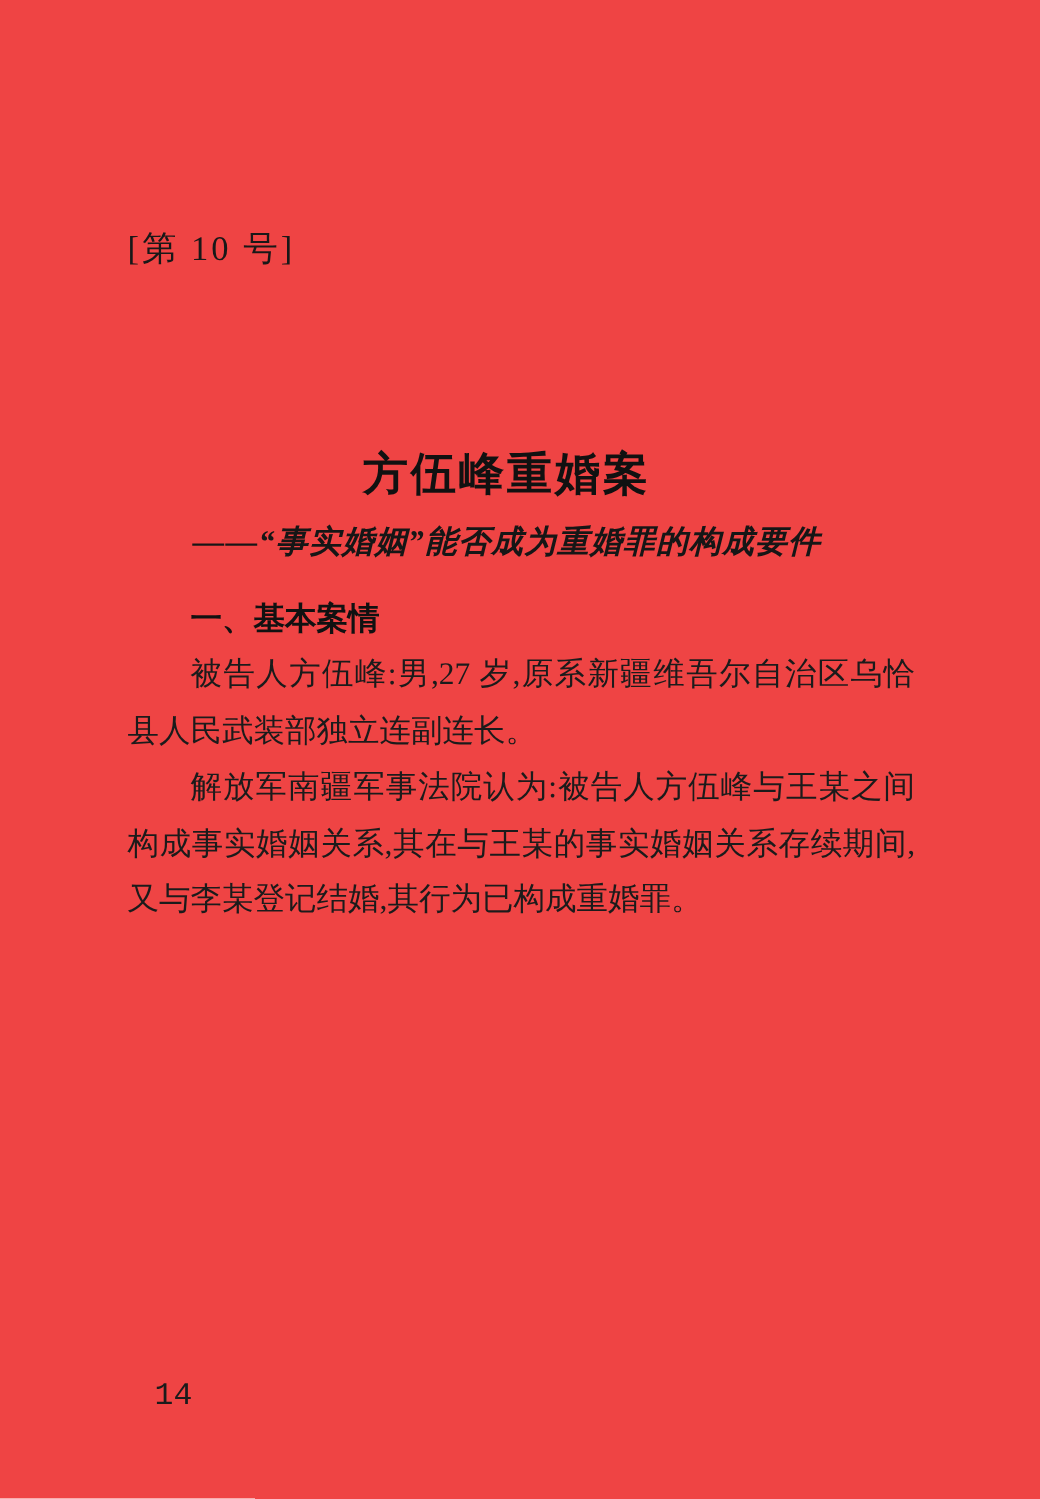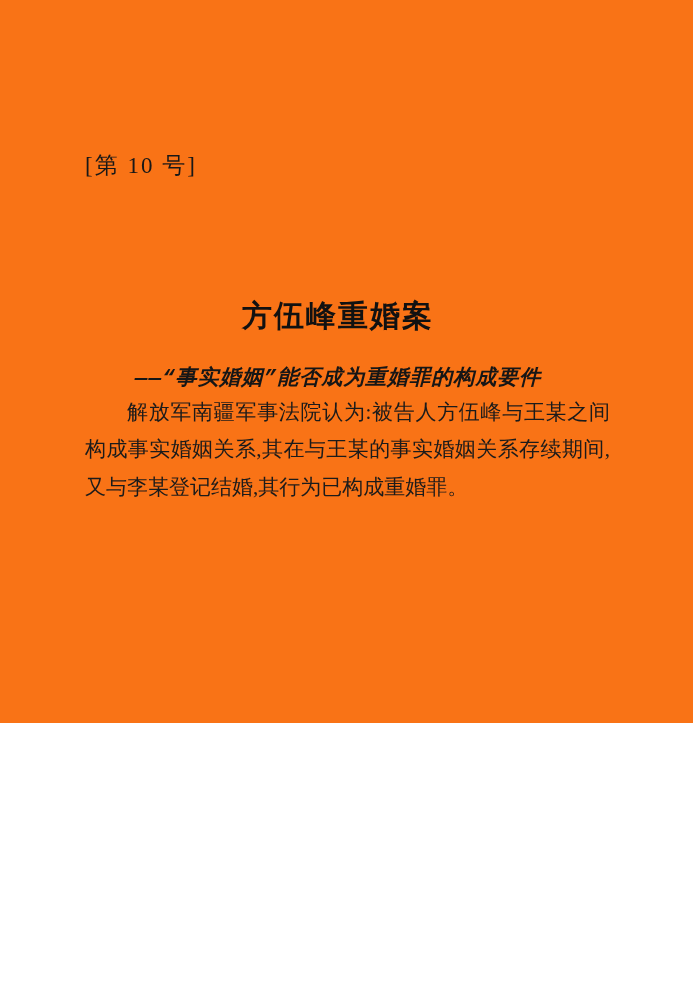--- a/index.html
+++ b/index.html
@@ -3,22 +3,22 @@
 <meta charset="utf-8">
 <style>
   html, body {
     margin: 0;
     padding: 0;
     background: #ffffff;
   }
   .page {
     position: relative;
     width: 693px;
-    height: 723px;
-    background: #f97316;
+    height: 999px;
+    background: #ef4444;
     color: #1b1b1b;
     overflow: hidden;
   }
   .case-number {
     position: absolute;
     left: 85px;
     top: 150px;
     font-family: "Liberation Serif", "DejaVu Serif", serif;
     font-size: 23px;
     letter-spacing: 2px;
@@ -32,22 +32,22 @@
     text-align: center;
   }
   .title {
     font-family: "Liberation Sans", "DejaVu Sans", sans-serif;
     font-weight: bold;
     font-size: 30px;
     letter-spacing: 2px;
     color: #111111;
   }
   .subtitle {
-    margin-top: 26px;
-    font-family: Liberation Mono, monospace;
+    margin-top: 10px;
+    font-family: Liberation Serif, serif;
     font-weight: bold;
     font-style: italic;
     font-size: 21px;
     letter-spacing: 1px;
     color: #161616;
   }
   .content {
     position: absolute;
     left: 85px;
     top: 394px;
@@ -85,19 +85,21 @@
 <div class="page">
 
   <div class="case-number">[第 10 号]</div>
 
   <div class="title-block">
     <div class="title">方伍峰重婚案</div>
     <div class="subtitle">——“事实婚姻”能否成为重婚罪的构成要件</div>
   </div>
 
   <div class="content">
+    <div class="section-heading">一、基本案情</div>
+    <p class="para">被告人方伍峰:男,27 岁,原系新疆维吾尔自治区乌恰县人民武装部独立连副连长。</p>
     <p class="para">解放军南疆军事法院认为:被告人方伍峰与王某之间构成事实婚姻关系,其在与王某的事实婚姻关系存续期间,又与李某登记结婚,其行为已构成重婚罪。</p>
 
   </div>
 
   <div class="page-number">14</div>
 
 </div>
 
 </body></html>

